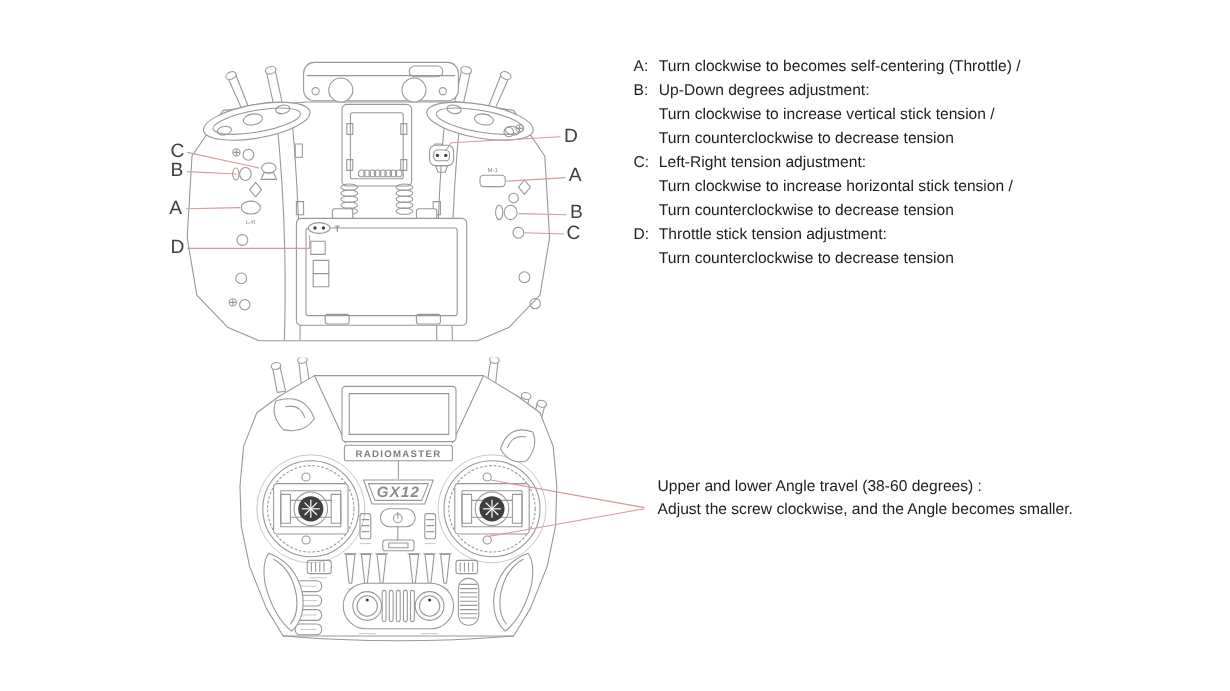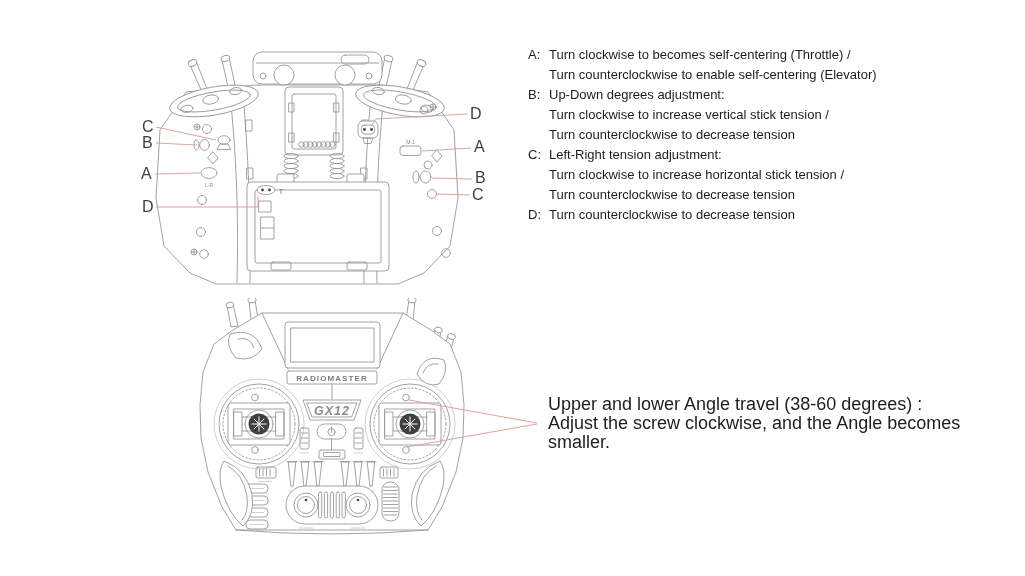--- a/index.html
+++ b/index.html
@@ -16,21 +16,21 @@
   .tiny2{font-size:7.5px;fill:#6f6f6f;text-anchor:middle;font-family:"Liberation Sans",sans-serif;}
   .brand{font-size:8px;font-weight:bold;letter-spacing:1.1px;fill:#7d7d7d;text-anchor:middle;
          font-family:"Liberation Sans",sans-serif;}
   .model{font-size:12.5px;font-weight:bold;font-style:italic;letter-spacing:1px;fill:#8a8a8a;
          text-anchor:middle;font-family:"Liberation Sans",sans-serif;}
   .dlabel{position:absolute;font-size:16px;line-height:18px;color:var(--label_text);z-index:6;width:16px;}
   .notes{position:absolute;left:528px;top:45px;width:492px;font-size:13px;line-height:20px;
          color:var(--body_text);z-index:6;}
   .note-item{position:relative;padding-left:21px;}
   .note-key{position:absolute;left:0;top:0;}
-  .angle-note{position:absolute;left:548px;top:395px;width:470px;font-size:18px;line-height:19px;
+  .angle-note{position:absolute;left:548px;top:395px;width:470px;font-size:13px;line-height:19px;
          color:var(--body_text);z-index:6;}
   .overlay{z-index:5;pointer-events:none;left:0;top:0;}
 </style>
 </head>
 <body>
 
 <div class="stage">
 
   <svg style="left:140px;top:40px;" width="360" height="250" viewBox="140 40 360 250">
     <g>
@@ -389,36 +389,36 @@
   <div class="dlabel" style="left:142px;top:198px">D</div>
   <div class="dlabel" style="left:470px;top:105px">D</div>
   <div class="dlabel" style="left:474px;top:138px">A</div>
   <div class="dlabel" style="left:475px;top:169px">B</div>
   <div class="dlabel" style="left:472px;top:186px">C</div>
 
   <div class="notes">
     <div class="note-item">
       <span class="note-key">A:</span>
       <div>Turn clockwise to becomes self-centering (Throttle) /</div>
-      <div>Turn counterclockwise to enable self-centering (Elevator)</div>
     </div>
     <div class="note-item">
       <span class="note-key">B:</span>
       <div>Up-Down degrees adjustment:</div>
       <div>Turn clockwise to increase vertical stick tension /</div>
       <div>Turn counterclockwise to decrease tension</div>
     </div>
     <div class="note-item">
       <span class="note-key">C:</span>
       <div>Left-Right tension adjustment:</div>
       <div>Turn clockwise to increase horizontal stick tension /</div>
       <div>Turn counterclockwise to decrease tension</div>
     </div>
     <div class="note-item">
       <span class="note-key">D:</span>
+      <div>Throttle stick tension adjustment:</div>
       <div>Turn counterclockwise to decrease tension</div>
     </div>
   </div>
 
   <div class="angle-note">
     <div>Upper and lower Angle travel (38-60 degrees) :</div>
     <div>Adjust the screw clockwise, and the Angle becomes smaller.</div>
   </div>
 
 </div>

